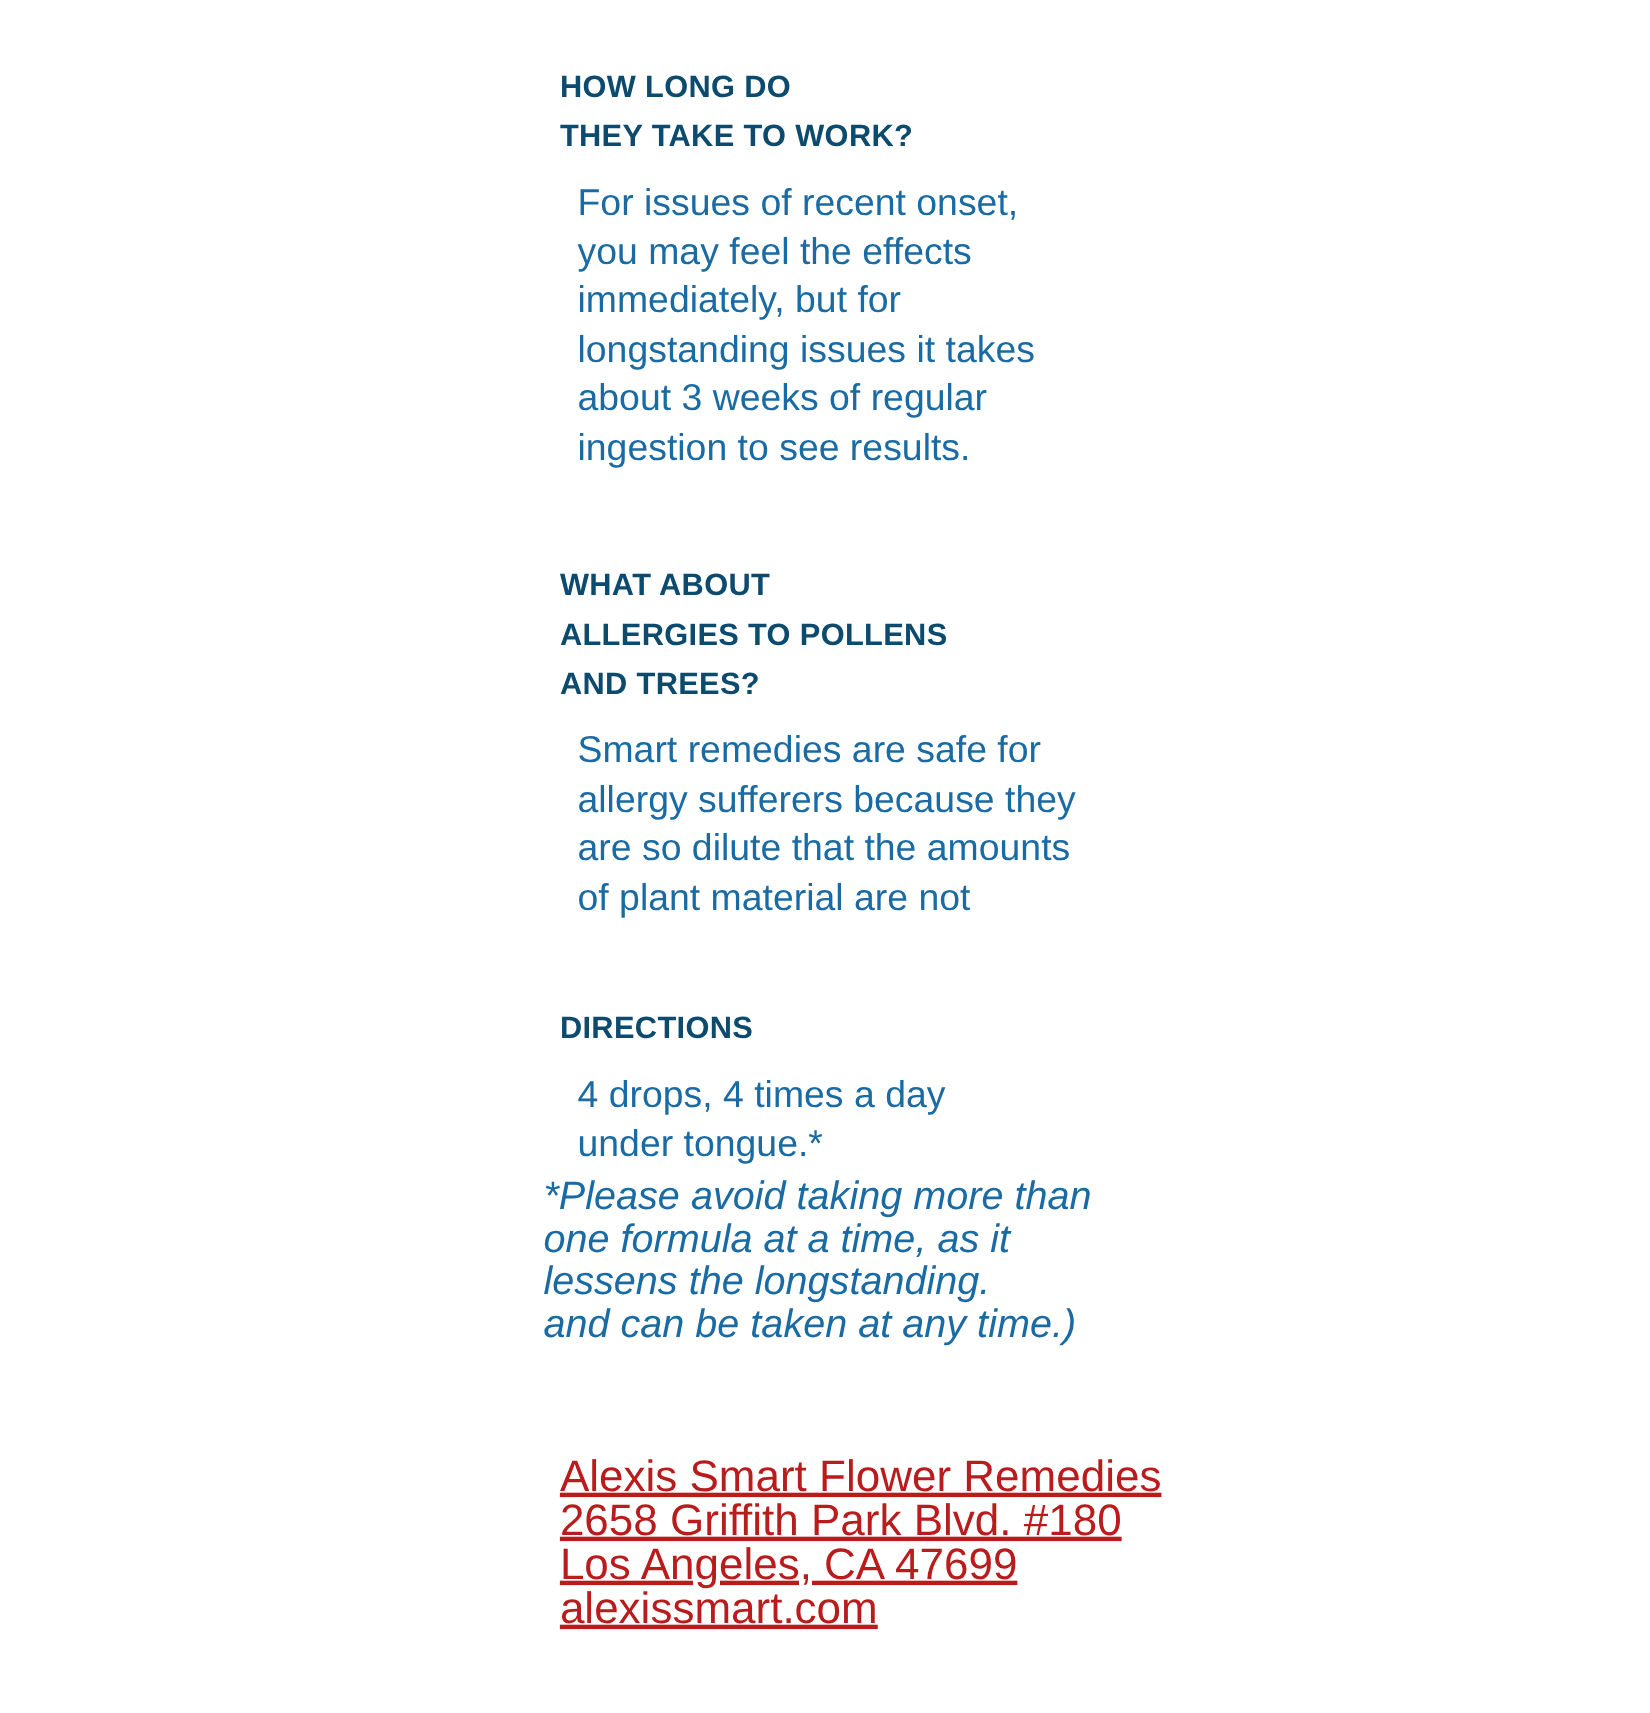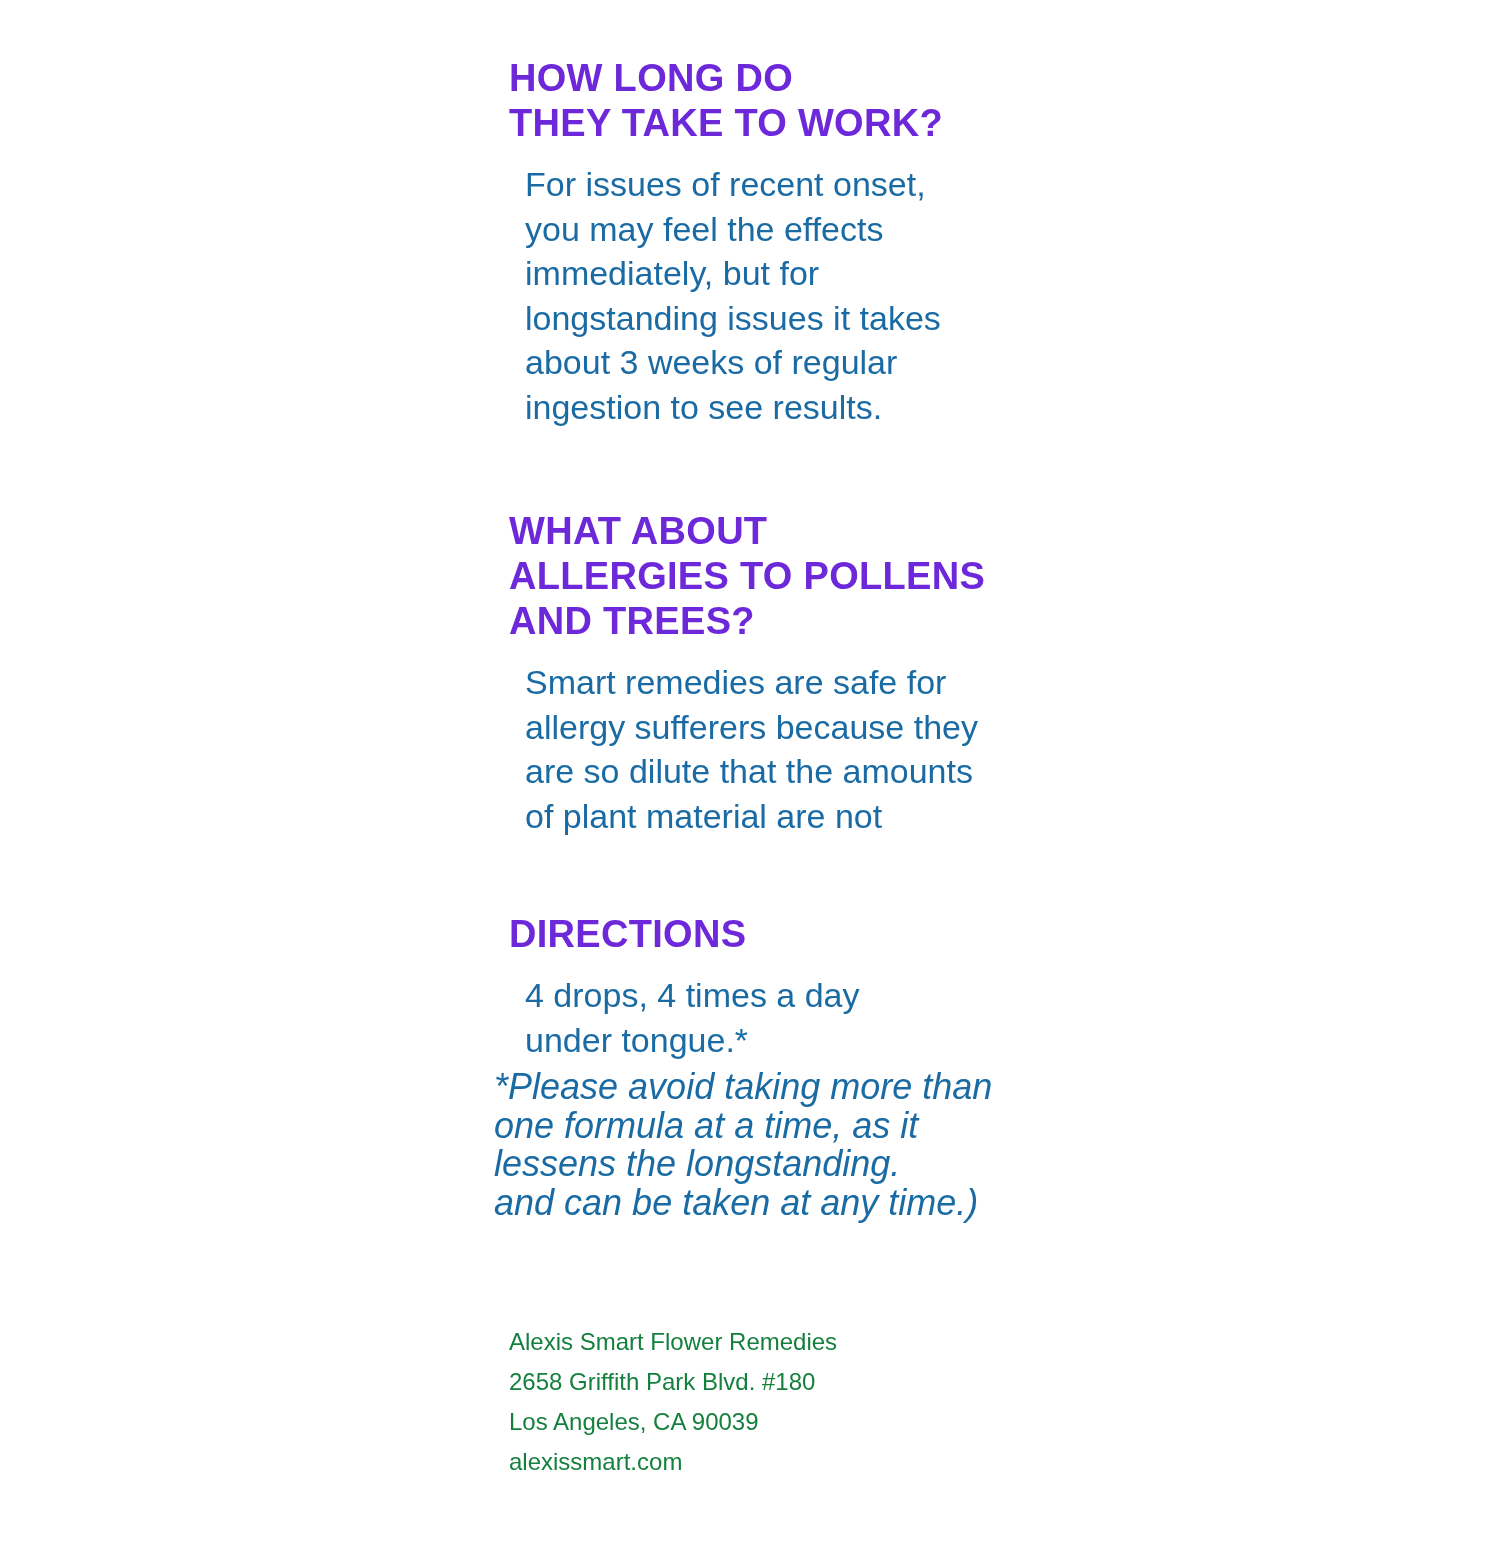--- a/index.html
+++ b/index.html
@@ -22,23 +22,23 @@
   .content {
     position: absolute;
     left: 509px;
     top: 56px;
     width: 520px;
   }
   .section {
     margin-bottom: 0;
   }
   .heading {
-    color: #6d28d9;
+    color: #0c4a6e;
     font-weight: bold;
-    font-size: 38px;
+    font-size: 28px;
     line-height: 45px;
     letter-spacing: 0.3px;
     margin: 0;
     padding: 0;
   }
   .body-text {
     color: #1a6ba4;
     font-size: 34px;
     line-height: 44.5px;
     margin: 16px;
@@ -59,23 +59,24 @@
     color: #1a6ba4;
     font-style: italic;
     font-size: 36px;
     line-height: 38.5px;
   }
   .address {
     position: absolute;
     left: 509px;
     top: 1322px;
     width: 540px;
-    color: #15803d;
-    font-size: 24px;
+    color: #b91c1c;
+    font-size: 40px;
     line-height: 40px;
+    text-decoration: underline;
   }
   .line {
     display: block;
     white-space: pre;
   }
 </style>
 </head>
 <body>
 
 <div class="page">
@@ -130,17 +131,17 @@
   <div class="note">
     <span class="line">*Please avoid taking more than</span>
     <span class="line">one formula at a time, as it</span>
     <span class="line">lessens the longstanding.</span>
     <span class="line">and can be taken at any time.)</span>
   </div>
 
   <div class="address">
     <span class="line">Alexis Smart Flower Remedies</span>
     <span class="line">2658 Griffith Park Blvd. #180</span>
-    <span class="line">Los Angeles, CA 90039</span>
+    <span class="line">Los Angeles, CA 47699</span>
     <span class="line">alexissmart.com</span>
   </div>
 
 </div>
 
 </body></html>

